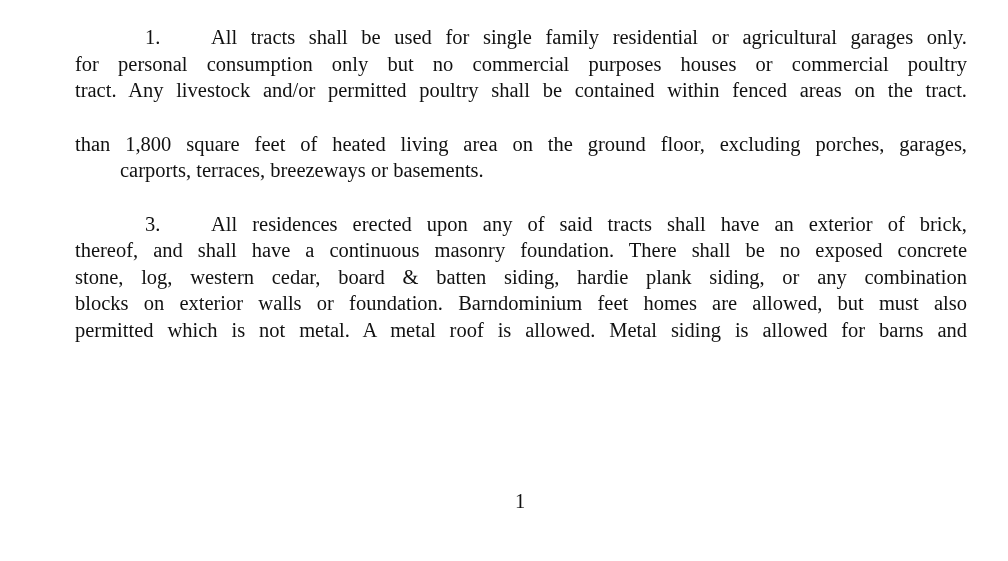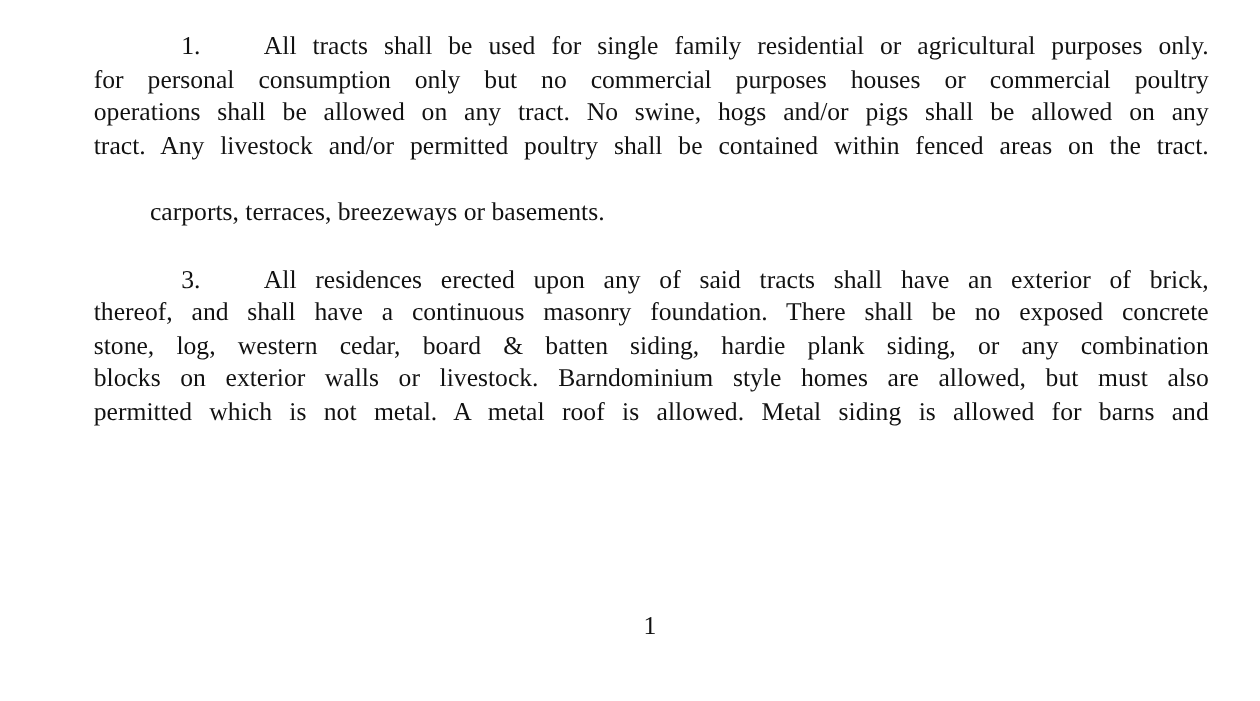--- a/index.html
+++ b/index.html
@@ -57,37 +57,37 @@
       text-align: center;
       font-size: 20.5px;
     }
   </style>
 </head>
 <body>
 
 <div class="page">
 
   <div class="para">
-    <span class="line first"><span class="num">1.</span><span>All tracts shall be used for single family residential or agricultural purposes only.</span></span>
+    <span class="line first"><span class="num">1.</span><span>All tracts shall be used for single family residential or agricultural garages only.</span></span>
     <span class="line">for personal consumption only but no commercial purposes houses or commercial poultry</span>
-    <span class="line">operations shall be allowed on any tract.  No swine, hogs and/or pigs shall be allowed on any</span>
     <span class="line">tract.  Any livestock and/or permitted poultry shall be contained within fenced areas on the tract.</span>
   </div>
 
   <div class="gap"></div>
 
   <div class="para">
+    <span class="line">than 1,800 square feet of heated living area on the ground floor, excluding porches, garages,</span>
     <span class="line last">carports, terraces, breezeways or basements.</span>
   </div>
 
   <div class="gap"></div>
 
   <div class="para">
     <span class="line first"><span class="num">3.</span><span>All residences erected upon any of said tracts shall have an exterior of brick,</span></span>
     <span class="line">thereof, and shall have a continuous masonry foundation.  There shall be no exposed concrete</span>
     <span class="line">stone, log, western cedar,  board &amp; batten siding, hardie plank siding, or any combination</span>
-    <span class="line">blocks on exterior walls or livestock.  Barndominium style homes are allowed, but must also</span>
+    <span class="line">blocks on exterior walls or foundation.  Barndominium feet homes are allowed, but must also</span>
     <span class="line">permitted which is not metal.  A metal roof is allowed.  Metal siding is allowed for barns and</span>
   </div>
 
 </div>
 
 <div class="page-number">1</div>
 
 </body></html>

